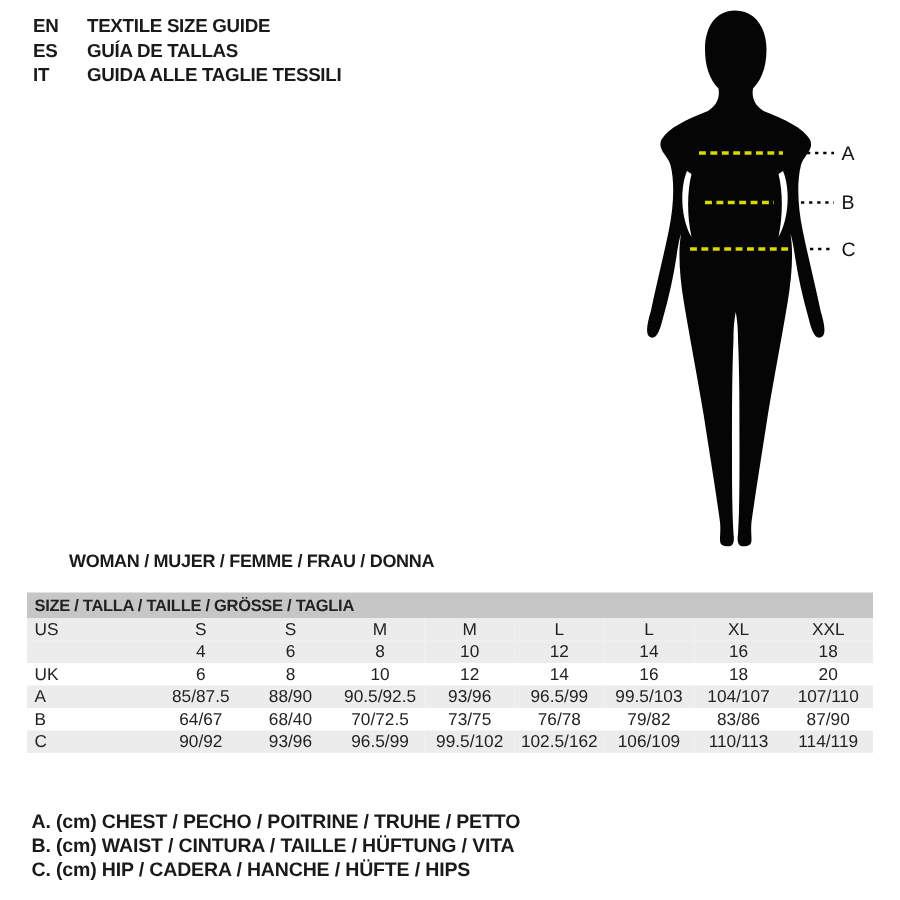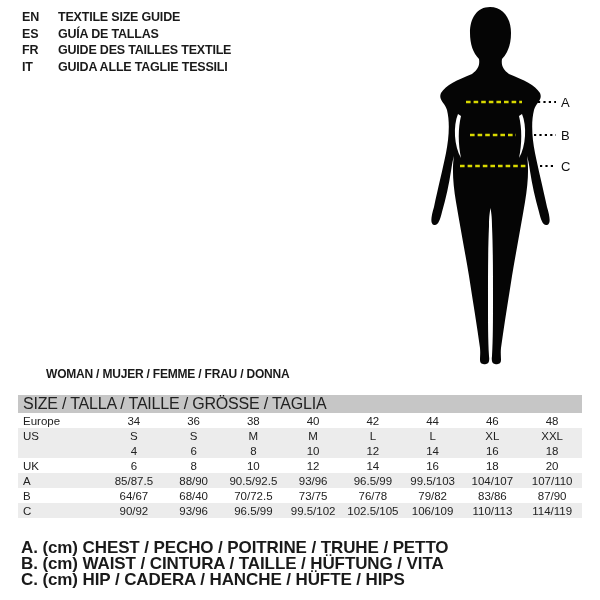--- a/index.html
+++ b/index.html
@@ -18,47 +18,43 @@
   .figure-svg { position:absolute; left:430px; top:6px; }
   .figure-svg text { font-family:"Liberation Sans", sans-serif; font-size:13px; fill:#111; }
 
   
   .group-title { position:absolute; left:21px; top:367px;
                  font-weight:bold; font-size:12px; letter-spacing:-0.2px;margin-left:25px; }
 
   
   .size-table { position:absolute; left:18px; top:395px; width:564px;
                 border-collapse:collapse; table-layout:fixed; font-size:11.5px; }
-  .size-table thead th { text-align:left; font-weight:normal; height:17px;
-                         padding:0 0 0 5px; font-size:16px; letter-spacing:-0.2px;
+  .size-table thead th { text-align:left; font-weight:bold; height:17px;
+                         padding:0 0 0 5px; font-size:11px; letter-spacing:-0.2px;
                          color:#222; }
   .size-table td { height:15px; padding:0; text-align:center; white-space:nowrap; color:#222; }
   .size-table td.rowlabel { text-align:left; padding-left:5px; }
 
   
   .legend { position:absolute; left:21px; top:540px; font-weight:bold;
-            font-size:17px; line-height:16px; letter-spacing:-0.1px; }
+            font-size:13px; line-height:16px; letter-spacing:-0.1px; }
 </style>
 </head>
 <body>
 
 <div class="canvas">
 
   <div class="lang-block" id="langBlock">
       <div class="lang-row">
         <span class="lang-code">EN</span>
         <span class="lang-label">TEXTILE SIZE GUIDE</span>
       </div>
       <div class="lang-row">
         <span class="lang-code">ES</span>
         <span class="lang-label">GUÍA DE TALLAS</span>
-      </div>
-      <div class="lang-row">
-        <span class="lang-code">FR</span>
-        <span class="lang-label">GUIDE DES TAILLES TEXTILE</span>
       </div>
       <div class="lang-row">
         <span class="lang-code">IT</span>
         <span class="lang-label">GUIDA ALLE TAGLIE TESSILI</span>
       </div>
     </div>
 
   <svg class="figure-svg" width="170" height="362" viewBox="0 0 170 362">
     <path fill="#050505" d="
       M60,1
@@ -104,31 +100,20 @@
         <col>
         <col>
         <col>
     </colgroup>
     <thead>
       <tr>
         <th colspan="9" id="tableHeaderCell" style="background: rgb(198, 198, 198);">SIZE / TALLA / TAILLE / GRÖSSE / TAGLIA</th>
       </tr>
     </thead>
     <tbody id="sizeTbody">
-        <tr>
-          <td class="rowlabel">Europe</td>
-          <td>34</td>
-          <td>36</td>
-          <td>38</td>
-          <td>40</td>
-          <td>42</td>
-          <td>44</td>
-          <td>46</td>
-          <td>48</td>
-        </tr>
         <tr style="background: rgb(236, 236, 236); margin-top: 25px;">
           <td class="rowlabel">US</td>
           <td>S</td>
           <td>S</td>
           <td>M</td>
           <td>M</td>
           <td>L</td>
           <td>L</td>
           <td>XL</td>
           <td>XXL</td>
@@ -176,21 +161,21 @@
           <td>79/82</td>
           <td>83/86</td>
           <td>87/90</td>
         </tr>
         <tr style="background: rgb(236, 236, 236);">
           <td class="rowlabel">C</td>
           <td>90/92</td>
           <td>93/96</td>
           <td>96.5/99</td>
           <td>99.5/102</td>
-          <td>102.5/105</td>
+          <td>102.5/162</td>
           <td>106/109</td>
           <td>110/113</td>
           <td>114/119</td>
         </tr>
       </tbody>
   </table>
 
   <div class="legend" id="legendBlock">
       <div class="legend-line">A. (cm) CHEST / PECHO / POITRINE / TRUHE / PETTO</div>
       <div class="legend-line">B. (cm) WAIST / CINTURA / TAILLE / HÜFTUNG / VITA</div>

